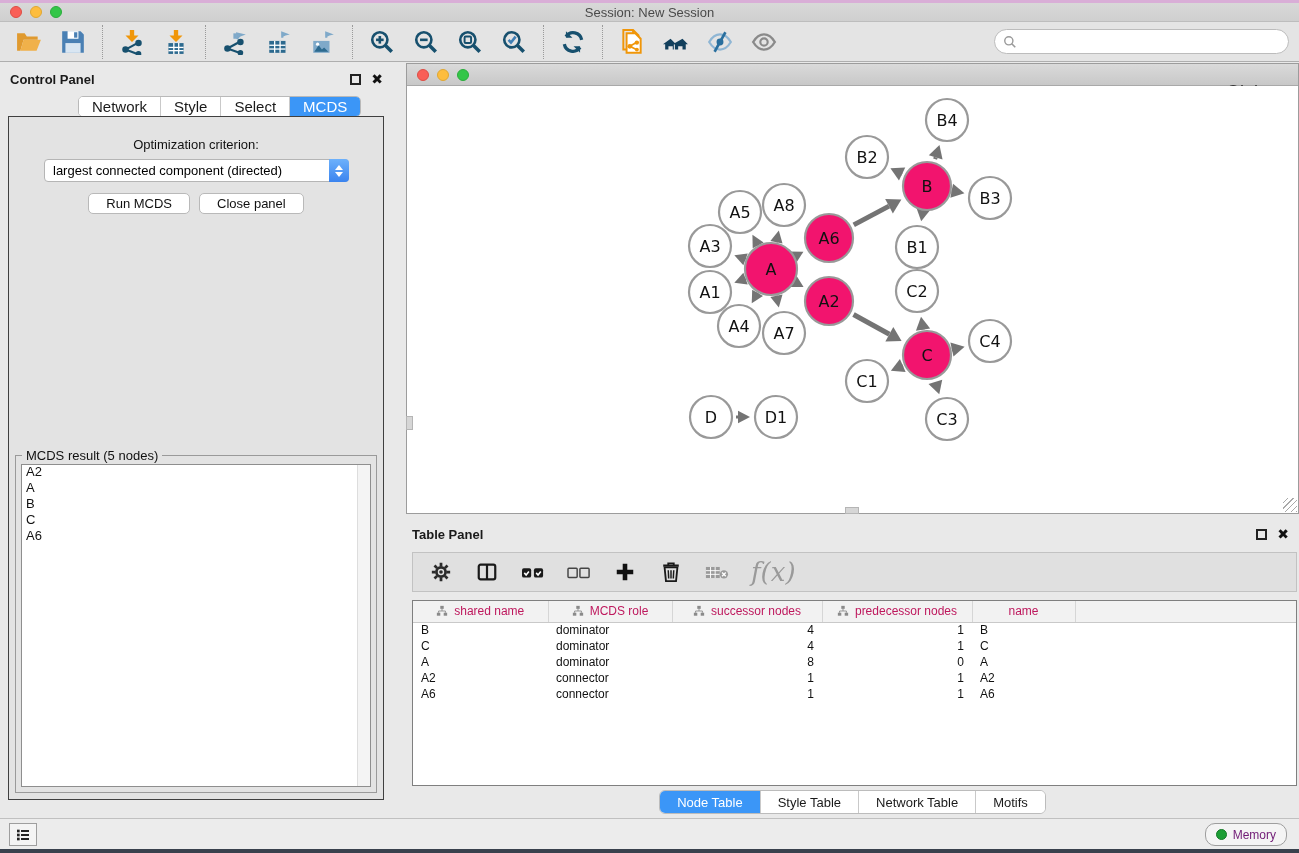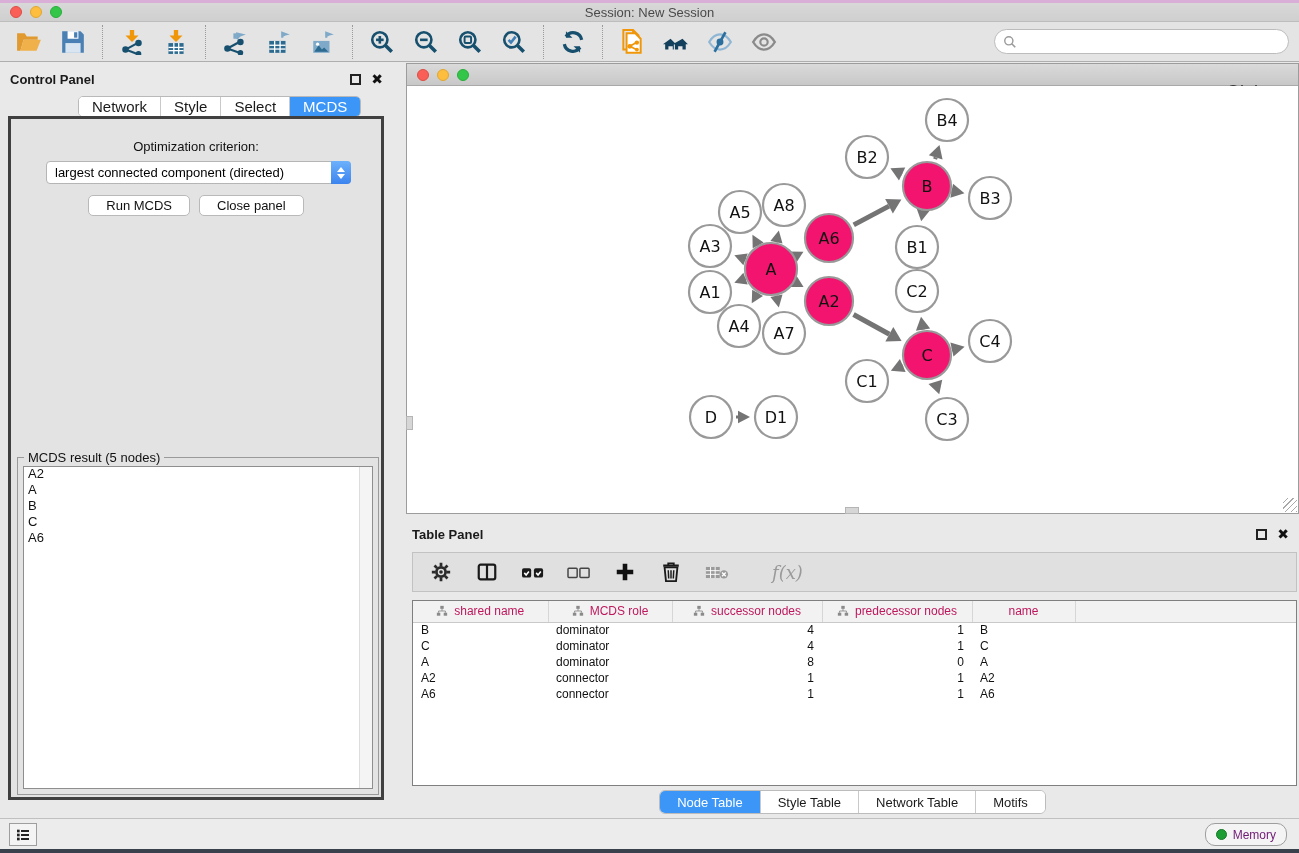--- a/index.html
+++ b/index.html
@@ -42,21 +42,21 @@
   .panel-wctrl { margin-left:auto; display:flex; gap:10px; align-items:center; }
   .float-box { width:11px; height:11px; border:2px solid #222; background:transparent; display:inline-block; }
   .close-x { font-size:14px; font-weight:bold; color:#111; line-height:11px; }
   .cp-tabs { position:absolute; left:78px; top:34px; height:21px; display:flex;
     border:1px solid #b9b9b9; border-radius:5px; overflow:hidden; background:#fff; }
   .cp-tab { padding:0 13px; font-size:15px; display:flex; align-items:center; color:#1a1a1a;
     border-right:1px solid #c9c9c9; background:#fff; cursor:pointer; }
   .cp-tab:last-child { border-right:none; }
   .cp-tab.selected { background:#3b96f7; color:#fff; }
   .cp-content { position:absolute; left:8px; top:54px; width:376px; height:684px;
-    background:#e3e3e3; border:3px solid #404040; }
+    background:#e3e3e3; border:1px solid #404040; }
   .opt-label { position:absolute; left:0; right:0; top:20px; text-align:center; font-size:13px; color:#111; }
   .criterion { position:absolute; left:35px; top:42px; width:305px; height:23px; background:#fff;
     border:1px solid #b5b5b5; border-radius:4px; display:flex; align-items:center; font-size:13px; cursor:pointer; }
   .criterion .val { flex:1; padding-left:8px; white-space:nowrap; }
   .stepper { width:20px; height:23px; margin-right:-1px; background:linear-gradient(#6db1fb,#3b84ef);
     border-radius:0 4px 4px 0; display:flex; flex-direction:column; align-items:center; justify-content:center; gap:2px; }
   .tri-up { width:0; height:0; border-left:4px solid transparent; border-right:4px solid transparent; border-bottom:5px solid #fff; }
   .tri-dn { width:0; height:0; border-left:4px solid transparent; border-right:4px solid transparent; border-top:5px solid #fff; }
   .cp-buttons { position:absolute; left:0; right:0; top:76px; display:flex; justify-content:center; gap:9px; }
   .mac-btn { height:21px; padding:0 17px; background:#fff; border:1px solid #b9b9b9; border-radius:5px;
@@ -81,21 +81,21 @@
   .grip-bottom { position:absolute; left:438px; bottom:-1px; width:14px; height:7px; background:#d6d6d6; border:1px solid #b5b5b5; }
   .resize-grip { position:absolute; right:1px; bottom:1px; width:14px; height:14px;
     background:repeating-linear-gradient(135deg, transparent 0 3px, #a9a9a9 3px 4px); }
 
   
   .table-panel { position:absolute; left:406px; top:458px; width:893px; height:297px; }
   .tp-header { position:absolute; left:6px; top:5px; right:10px; height:18px; display:flex; align-items:center; }
   .tp-toolbar { position:absolute; left:6px; top:32px; right:2px; height:40px; background:#e0e0e0;
     border:1px solid #c2c2c2; display:flex; align-items:center; gap:22px; padding-left:16px; }
   .tp-tool { width:24px; height:24px; display:flex; align-items:center; justify-content:center; cursor:pointer; }
-  .fx-label { font-family:"DejaVu Serif","Liberation Serif",serif; font-style:italic; font-size:18px; color:#9a9a9a;margin-left:21px; }
+  .fx-label { font-family:"DejaVu Serif","Liberation Serif",serif; font-style:italic; font-size:26px; color:#9a9a9a; }
   .tp-table-wrap { position:absolute; left:6px; top:80px; right:2px; height:186px; background:#fff;
     border:1px solid #7f7f7f; overflow:hidden; }
   table.node-table { border-collapse:collapse; width:100%; table-layout:fixed; }
   .node-table th { height:21px; background:#f2f2f2; border-bottom:1px solid #c9c9c9; border-right:1px solid #d6d6d6;
     font-size:12px; font-weight:normal; color:#be185d; }
   .node-table th .th-inner { display:flex; align-items:center; justify-content:center; gap:6px; }
   .node-table th:last-child { border-right:none; }
   .node-table td { height:16px; font-size:12px; color:#111; padding:0 8px; white-space:nowrap; }
   .node-table td.num { text-align:right; }
   .tp-tabs { position:absolute; left:0; right:0; top:270px; display:flex; justify-content:center; }

